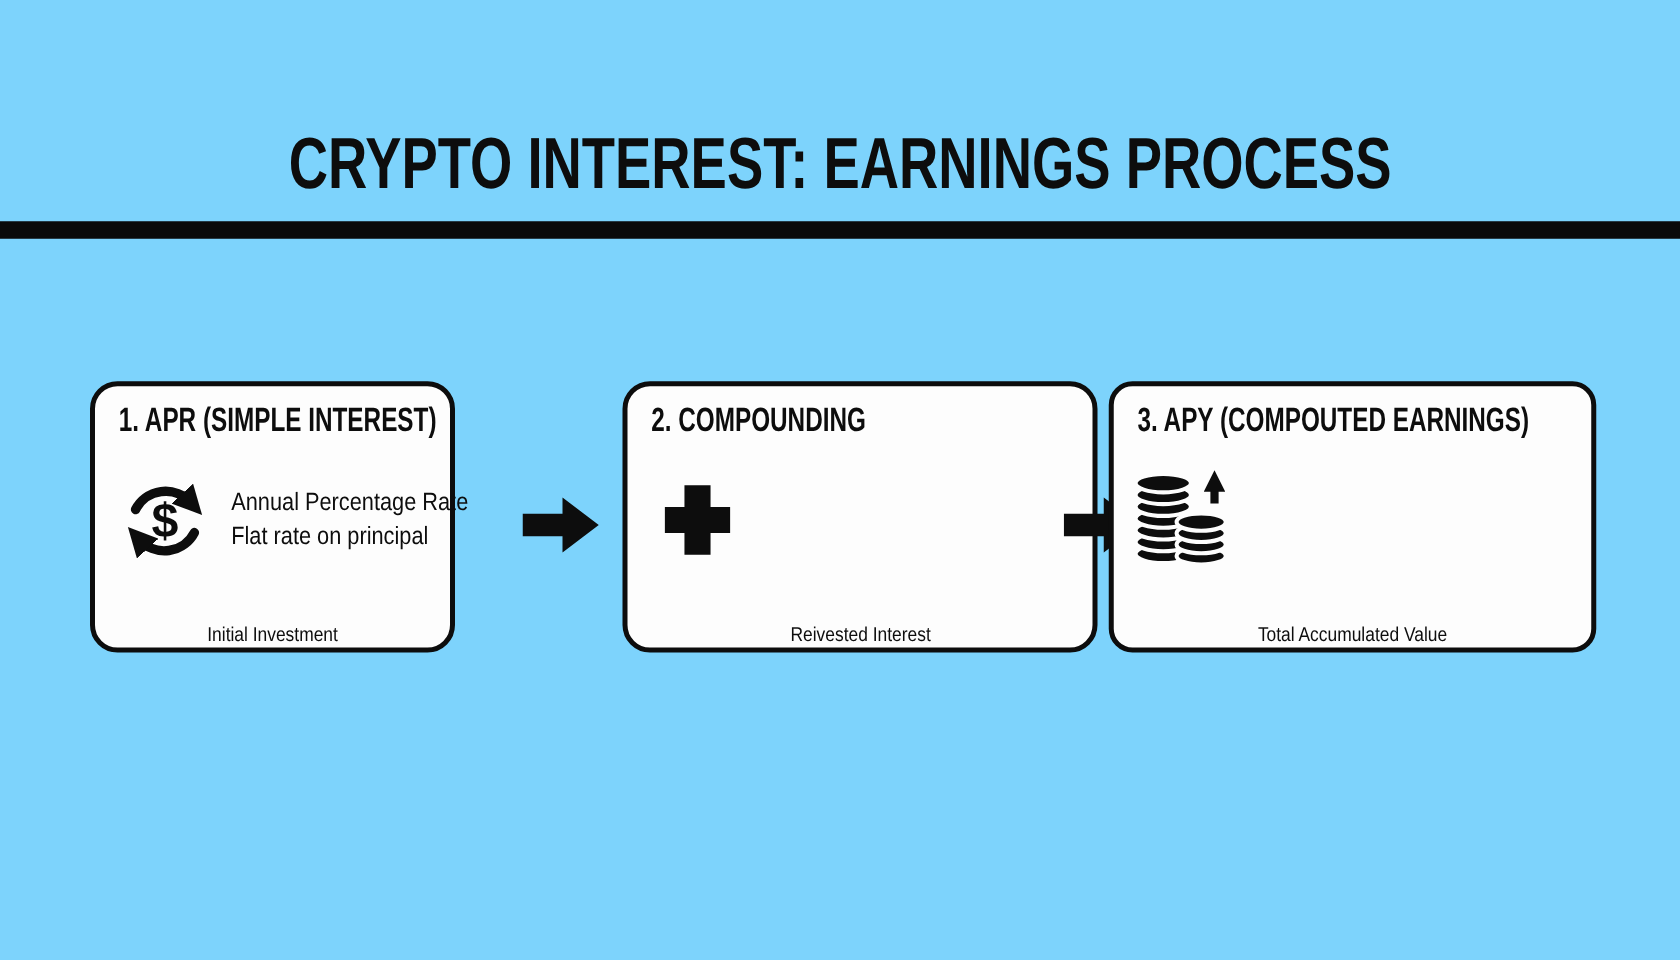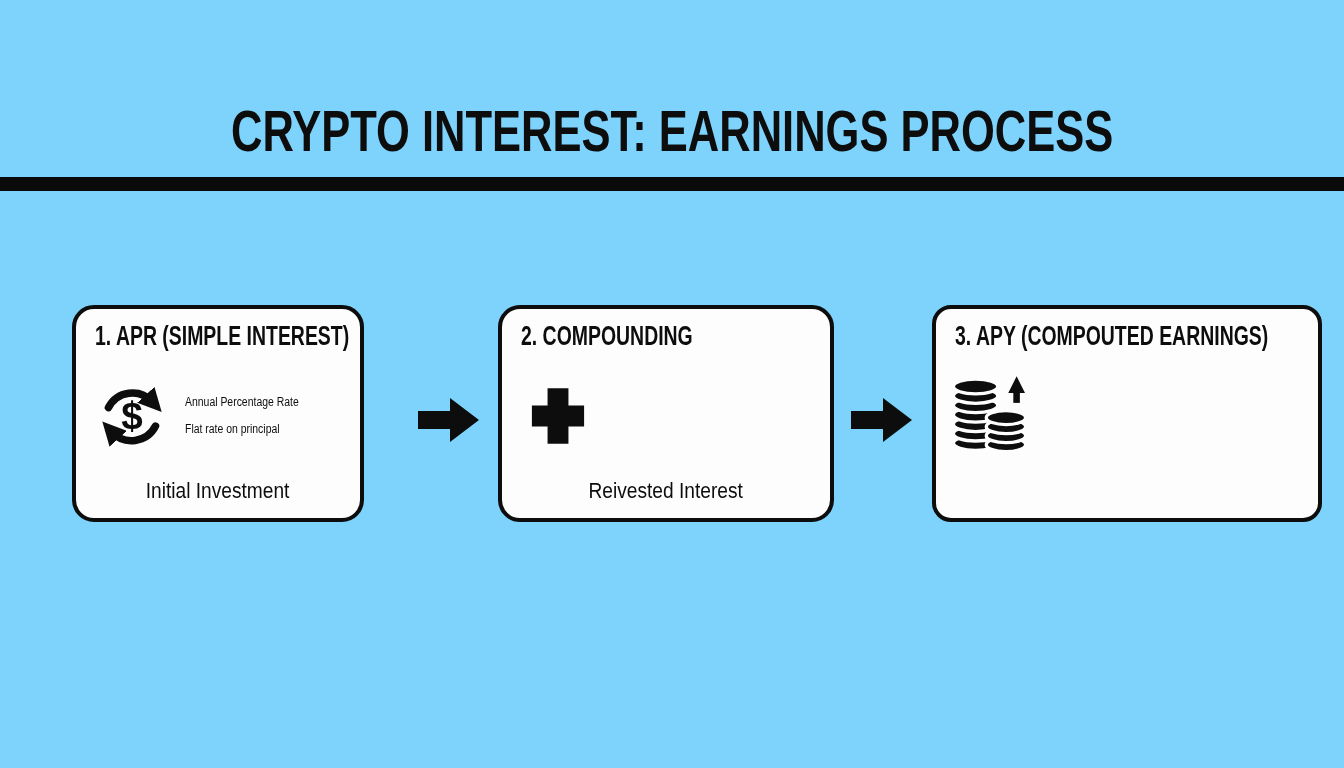--- a/index.html
+++ b/index.html
@@ -22,41 +22,41 @@
   }
 
   .rule { position:absolute; top:177px; left:0; width:1344px; height:14px; background:#0a0a0a; }
 
   .box {
     position:absolute; top:305px; height:217px;
     border:4px solid #0d0d0d; border-radius:22px; background:#fdfdfd;
     display:flex; flex-direction:column;
   }
   .box1 { left:60px;  width:292px;margin-left:12px; }
-  .box2 { left:498px; width:336px; }
-  .box3 { left:932px; width:390px;border-radius:19px; }
+  .box2 { left:498px; width:380px; }
+  .box3 { left:887px; width:390px;border-radius:19px; }
 
   .box-heading { padding:12px 0 0 19px; font-size:27px; font-weight:bold; line-height:1.15; }
   .condense {
     display:inline-block; transform:scaleX(0.72); transform-origin:0 50%; white-space:nowrap;
   }
 
   .box-middle { display:flex; align-items:center; margin:22px 0 0 14px; }
   .icon-wrap { width:84px; height:84px; flex:0 0 84px; display:flex; align-items:center; justify-content:center; }
   .icon-wrap svg { display:block; }
   .svg-cycle { width:84px; height:84px; }
   .svg-plus  { width:58px; height:64px; }
   .svg-coins { width:84px; height:82px; }
 
-  .box-lines { display:flex; flex-direction:column; margin-left:11px; font-size:12px; line-height:27px; }
+  .box-lines { display:flex; flex-direction:column; margin-left:11px; font-size:20px; line-height:27px; }
   .line {
     display:inline-block; transform:scaleX(0.87); transform-origin:0 50%; white-space:nowrap;
   }
 
-  .box-footer { margin-top:auto; text-align:center; padding-bottom:14px; font-size:22px; }
+  .box-footer { margin-top:auto; text-align:center; font-size:16px; }
   .footer-text {
     display:inline-block; transform:scaleX(0.87); transform-origin:50% 50%; white-space:nowrap;
   }
 
   .flow-arrow { position:absolute; top:397px; width:62px; height:46px; }
   .flow-arrow svg { display:block; width:100%; height:100%; }
   .arrow1 { left:418px; }
   .arrow2 { left:851px; }
 </style>
 </head>
@@ -149,15 +149,18 @@
           <g>
             <ellipse cx="67" cy="85" rx="24" ry="8.5" fill="#0d0d0d" stroke="#fdfdfd" stroke-width="4"></ellipse>
             <ellipse cx="67" cy="74" rx="24" ry="8.5" fill="#0d0d0d" stroke="#fdfdfd" stroke-width="4"></ellipse>
             <ellipse cx="67" cy="63" rx="24" ry="8.5" fill="#0d0d0d" stroke="#fdfdfd" stroke-width="4"></ellipse>
             <ellipse cx="67" cy="52" rx="24" ry="8.5" fill="#0d0d0d" stroke="#fdfdfd" stroke-width="4"></ellipse>
           </g>
           <path d="M80 34 V14" fill="none" stroke="#0d0d0d" stroke-width="8" stroke-linecap="butt" marker-end="url(#ah-up)"></path>
         </svg>
       </span>
     </div>
+    <div class="box-footer">
+      <span class="footer-text">Total Accumulated Value</span>
+    </div>
   </div>
 
 </div>
 
 </body></html>

